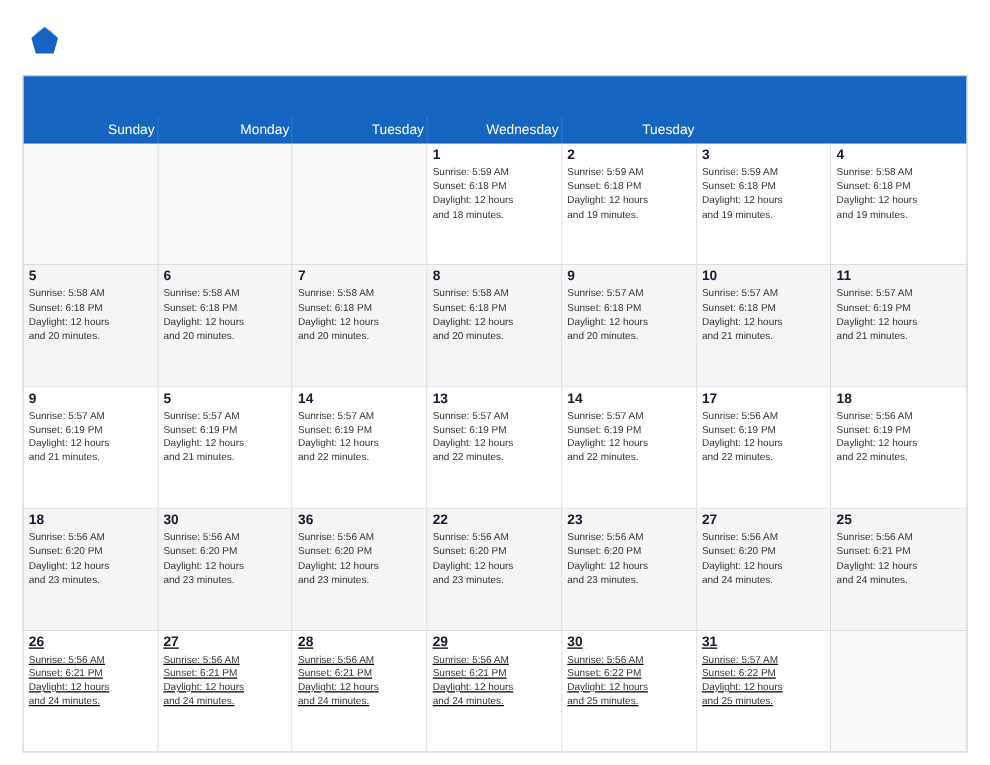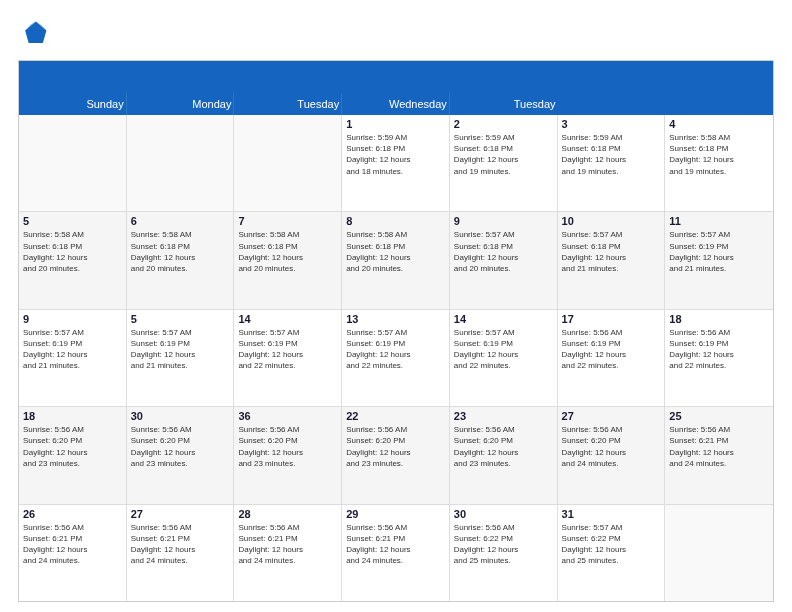--- a/index.html
+++ b/index.html
@@ -79,21 +79,21 @@
       flex: 1;
       display: flex;
       flex-direction: column;
     }
     .cal-row {
       display: grid;
       grid-template-columns: repeat(7, 1fr);
       flex: 1;
       border-bottom: 1px solid #ddd;
     }
-    .cal-row:last-child { border-bottom: none; }
+    .cal-row:last-child { border-bottom: none; text-decoration: underline; }
     .cal-cell {
       border-right: 1px solid #ddd;
       padding: 3px 4px;
       font-size: 8.5px;
       color: #333;
       vertical-align: top;
       min-height: 0;
       background: #fff;
     }
     .cal-cell:last-child { border-right: none; }

